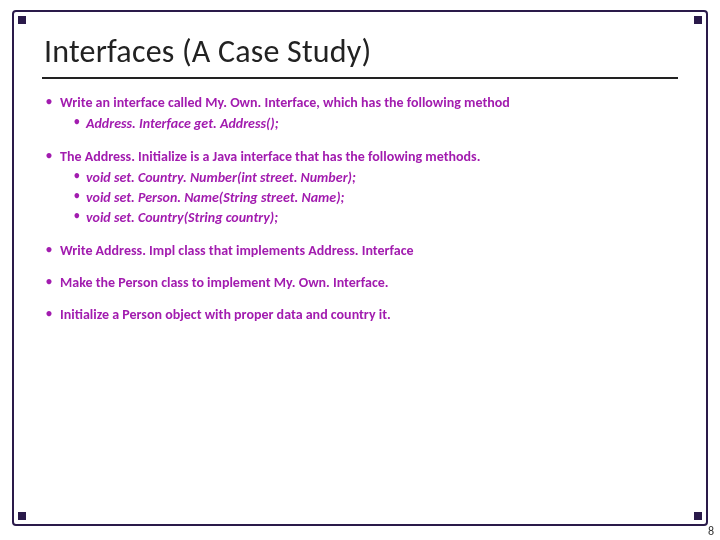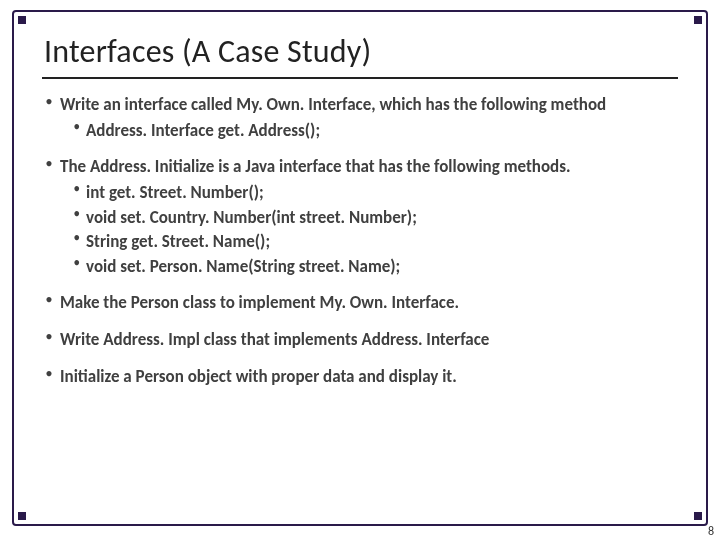--- a/index.html
+++ b/index.html
@@ -35,23 +35,23 @@
     color: #222;
     margin: 2px 0 6px 2px;
     letter-spacing: 0.2px;
   }
   .title-rule {
     border: none;
     border-top: 2px solid #222;
     margin: 0 0 14px 0;
   }
   .content {
-    font-size: 17px;
+    font-size: 14px;
     line-height: 1.45;
-    color: #404040;
+    color: #a21caf;
     font-weight: 600;
   }
   ul.lvl1 {
     list-style: none;
     padding-left: 4px;
   }
   ul.lvl1 > li {
     position: relative;
     padding-left: 14px;
     margin-bottom: 12px;
@@ -60,20 +60,21 @@
     content: "•";
     position: absolute;
     left: 0;
     top: 0;
     font-size: 12px;
   }
   ul.lvl2 {
     list-style: none;
     padding-left: 14px;
     margin-top: 1px;
+    font-style: italic;
   }
   ul.lvl2 > li {
     position: relative;
     padding-left: 12px;
     margin-bottom: 0px;
   }
   ul.lvl2 > li::before {
     content: "•";
     position: absolute;
     left: 0;
@@ -104,26 +105,25 @@
     <ul class="lvl1">
       <li>
         <span>Write an interface called My. Own. Interface, which has the following method</span>
         <ul class="lvl2">
           <li><span>Address. Interface get. Address();</span></li>
         </ul>
       </li>
       <li>
         <span>The Address. Initialize is a Java interface that has the following methods.</span>
         <ul class="lvl2">
-          <li><span>int get. Street. Number();</span></li>
           <li><span>void set. Country. Number(int street. Number);</span></li>
-          <li><span>String get. Street. Name();</span></li>
           <li><span>void set. Person. Name(String street. Name);</span></li>
+          <li><span>void set. Country(String country);</span></li>
         </ul>
       </li>
+      <li><span>Write Address. Impl class that implements Address. Interface</span></li>
       <li><span>Make the Person class to implement My. Own. Interface.</span></li>
-      <li><span>Write Address. Impl class that implements Address. Interface</span></li>
-      <li><span>Initialize a Person object with proper data and display it.</span></li>
+      <li><span>Initialize a Person object with proper data and country it.</span></li>
     </ul>
   </div>
 </div>
 
 <div class="page-num">8</div>
 
 </body></html>

